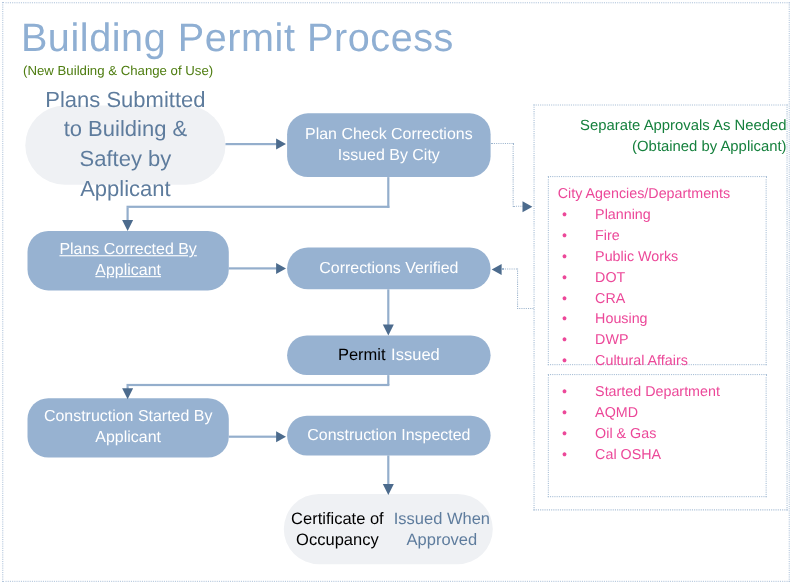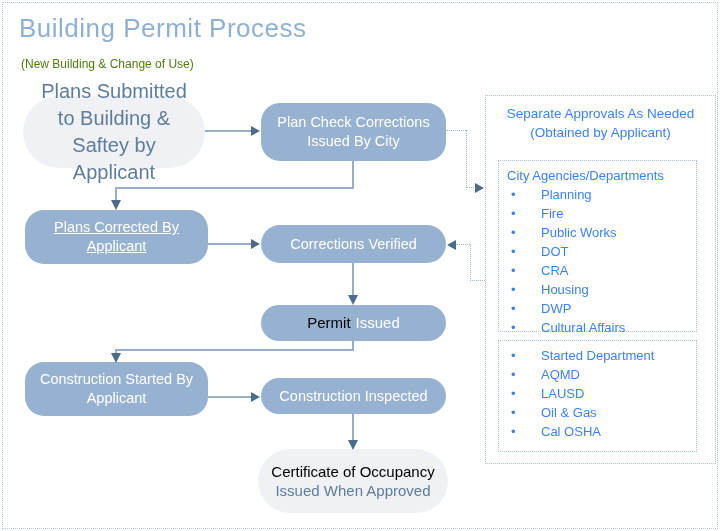--- a/index.html
+++ b/index.html
@@ -1,45 +1,45 @@
 <!DOCTYPE html>
 <html><head>
 <meta charset="utf-8">
 <style>
   html,body{margin:0;padding:0;background:#fff;font-family:"Liberation Sans",sans-serif;}
   .page{position:relative;width:714px;height:525px;margin:2px;border:1px dotted #b3c6dc;background:#fff;overflow:hidden;}
 
-  .title{position:absolute;left:16px;top:10px;font-size:26px;color:#8fafd3;letter-spacing:.5px;}
+  .title{position:absolute;left:16px;top:10px;font-size:36px;color:#8fafd3;letter-spacing:.5px;}
   .subtitle{position:absolute;left:18px;top:54px;font-size:12px;color:#4d7c0f;}
 
   .node{position:absolute;display:flex;align-items:center;justify-content:center;text-align:center;box-sizing:border-box;}
   .blue{background:#97b2d1;color:#ffffff;font-size:14.5px;line-height:1.3;padding:2px 10px;border-radius:19px;}
   .stadium{background:#eff1f4;color:#5e7c9d;font-size:20px;line-height:1.35;}
 
   .n-plans-submitted{left:20px;top:93px;width:182px;height:72px;border-radius:36px;padding:0 14px;}
   .n-plan-check{left:258px;top:100px;width:185px;height:58px;}
   .n-plans-corrected{left:22px;top:207px;width:183px;height:54px;text-decoration:underline;}
   .n-corrections-verified{left:258px;top:222px;width:185px;height:38px;}
   .n-permit{left:258px;top:302px;width:185px;height:36px;gap:5px;font-size:15px;}
   .n-construction-started{left:22px;top:359px;width:183px;height:54px;}
   .n-construction-inspected{left:258px;top:375px;width:185px;height:36px;}
-  .n-certificate{left:255px;top:446px;width:190px;height:64px;border-radius:32px;flex-direction:column;font-size:15px;line-height:1.3;}
+  .n-certificate{left:255px;top:446px;width:190px;height:64px;border-radius:32px;flex-direction:row;font-size:15px;line-height:1.3;}
 
   .red{color:#000000;}
 
   .seg{position:absolute;background:#94aecc;}
   .dotH{position:absolute;border-top:1px dotted #9fb6ce;height:0;}
   .dotV{position:absolute;border-left:1px dotted #9fb6ce;width:0;}
   .arrR{position:absolute;width:0;height:0;border-left:9px solid #4c6b8d;border-top:5px solid transparent;border-bottom:5px solid transparent;}
   .arrL{position:absolute;width:0;height:0;border-right:9px solid #4c6b8d;border-top:5px solid transparent;border-bottom:5px solid transparent;}
   .arrD{position:absolute;width:0;height:0;border-top:10px solid #4c6b8d;border-left:5px solid transparent;border-right:5px solid transparent;}
 
   .panel{position:absolute;left:482px;top:92px;width:231px;height:369px;border:1px dotted #a9bfd6;box-sizing:border-box;}
-  .panel-title{margin-top:9px;text-align:center;color:#3b82f6;font-size:13.5px;line-height:1.4;}
-  .group{position:absolute;left:12px;width:199px;border:1px dotted #a9bfd6;box-sizing:border-box;padding:5px 6px 4px 8px;color:#3b82f6;font-size:13px;}
+  .panel-title{margin-top:9px;text-align:right;color:#15803d;font-size:13.5px;line-height:1.4;}
+  .group{position:absolute;left:12px;width:199px;border:1px dotted #a9bfd6;box-sizing:border-box;padding:5px 6px 4px 8px;color:#ec4899;font-size:13px;}
   .group-1{top:64px;height:172px;}
   .group-2{top:244px;height:112px;}
   .group-heading{line-height:19px;}
   .li{display:flex;line-height:19px;}
   .li .dot{width:30px;text-align:left;padding-left:4px;}
   .li .dot::before{content:"\2022";}
 </style>
 </head>
 <body>
 
@@ -181,24 +181,20 @@
       <div class="li">
           <span class="dot"></span>
           <span>Started Department</span>
         </div>
       <div class="li">
           <span class="dot"></span>
           <span>AQMD</span>
         </div>
       <div class="li">
           <span class="dot"></span>
-          <span>LAUSD</span>
-        </div>
-      <div class="li">
-          <span class="dot"></span>
           <span>Oil &amp; Gas</span>
         </div>
       <div class="li">
           <span class="dot"></span>
           <span>Cal OSHA</span>
         </div>
     </div>
   </div>
 
 </div>

